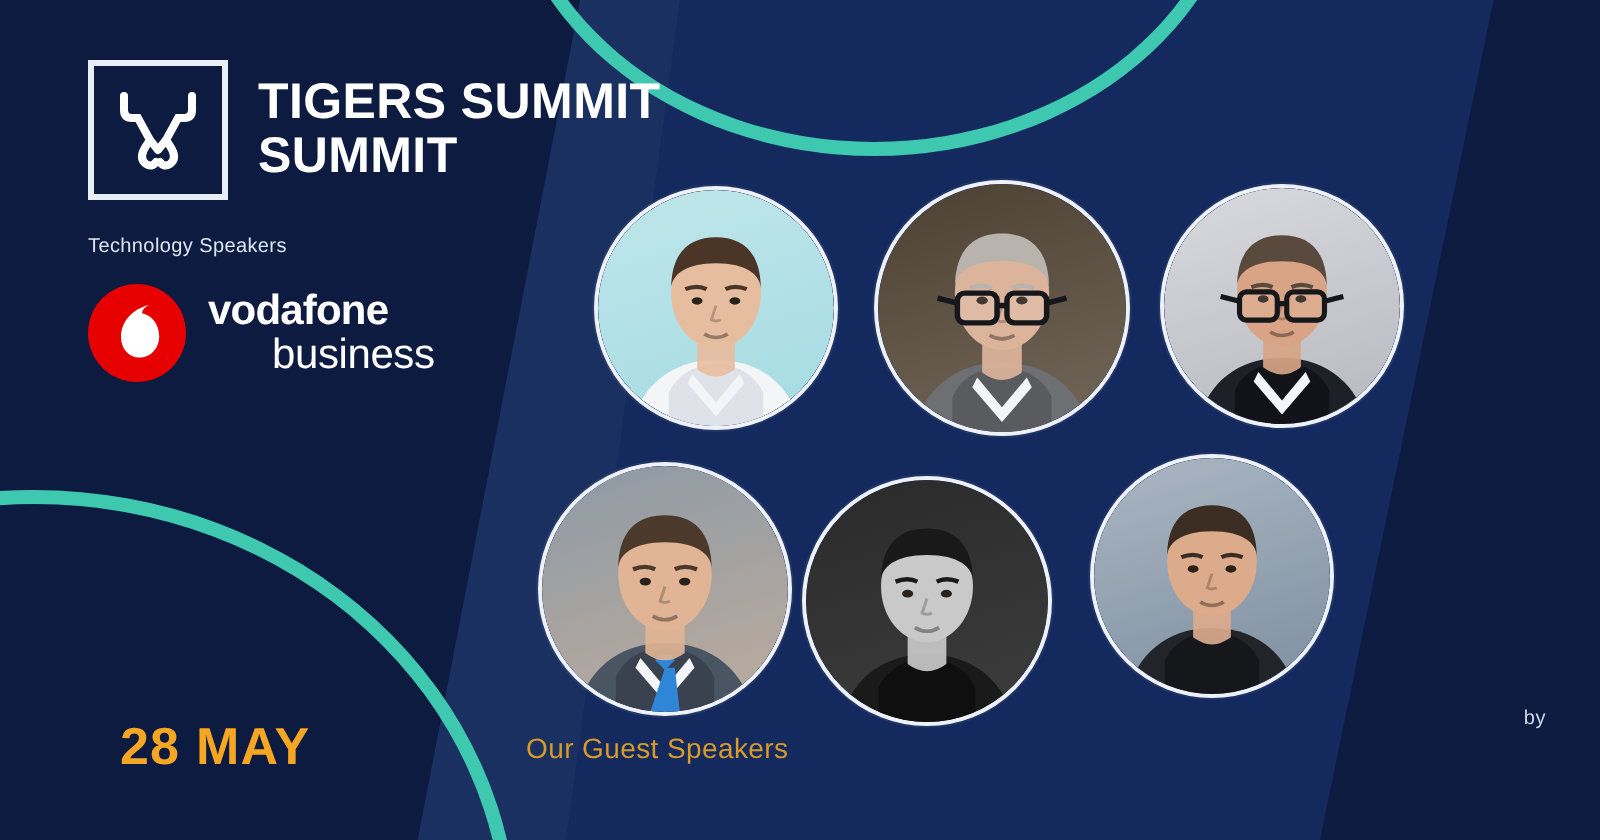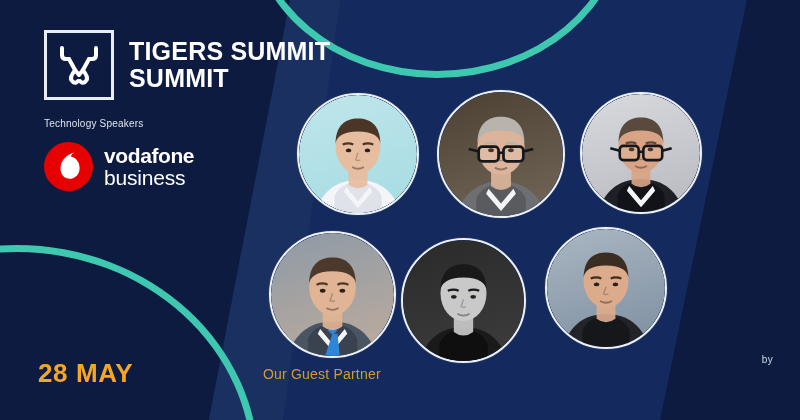--- a/index.html
+++ b/index.html
@@ -101,35 +101,35 @@
     width:49px;height:49px;border-radius:50%;
     background:#e60000;
     position:relative;flex:none;
   }
   .vf-mark svg{position:absolute;left:0;top:0;}
   .vf-words{line-height:1.03;}
   .vf-words .w1{
     color:#ffffff;font-size:21px;font-weight:bold;letter-spacing:-.4px;
   }
   .vf-words .w2{
-    color:#ffffff;font-size:21px;font-weight:normal;letter-spacing:-.2px;display:block;
+    color:#ffffff;font-size:21px;font-weight:normal;letter-spacing:-.2px;display:block;margin-left:32px;
   }
 
   
   .tagline{
     position:absolute;right:34px;top:44px;
     color:#f0a92a;
     font-size:19px;
     letter-spacing:.2px;
     white-space:nowrap;
   }
 
   
   .date{
-    position:absolute;left:38px;top:358px;
+    position:absolute;left:60px;top:358px;
     color:#f5a623;
     font-size:26px;
     font-weight:bold;
     letter-spacing:.6px;
   }
 
   
   .speakers-caption{
     position:absolute;left:263px;top:366px;
     color:#d79b2a;
@@ -215,21 +215,21 @@
       <div class="vf-words">
         <span class="w1">vodafone</span>
         <span class="w2">business</span>
       </div>
     </div>
   </div>
 
 
   <div class="date">28 MAY</div>
 
-  <div class="speakers-caption">Our Guest Partner</div>
+  <div class="speakers-caption">Our Guest Speakers</div>
 
   <div class="byblock">
     <div class="by">by</div>
   </div>
 
   <div class="speakers" id="speakers-layer">
       <div class="spk" style="left: 297px; top: 93px; width: 118px; height: 118px;">
   <div class="ph">
   <svg viewBox="0 0 100 100" preserveAspectRatio="xMidYMid slice">
     <defs>

